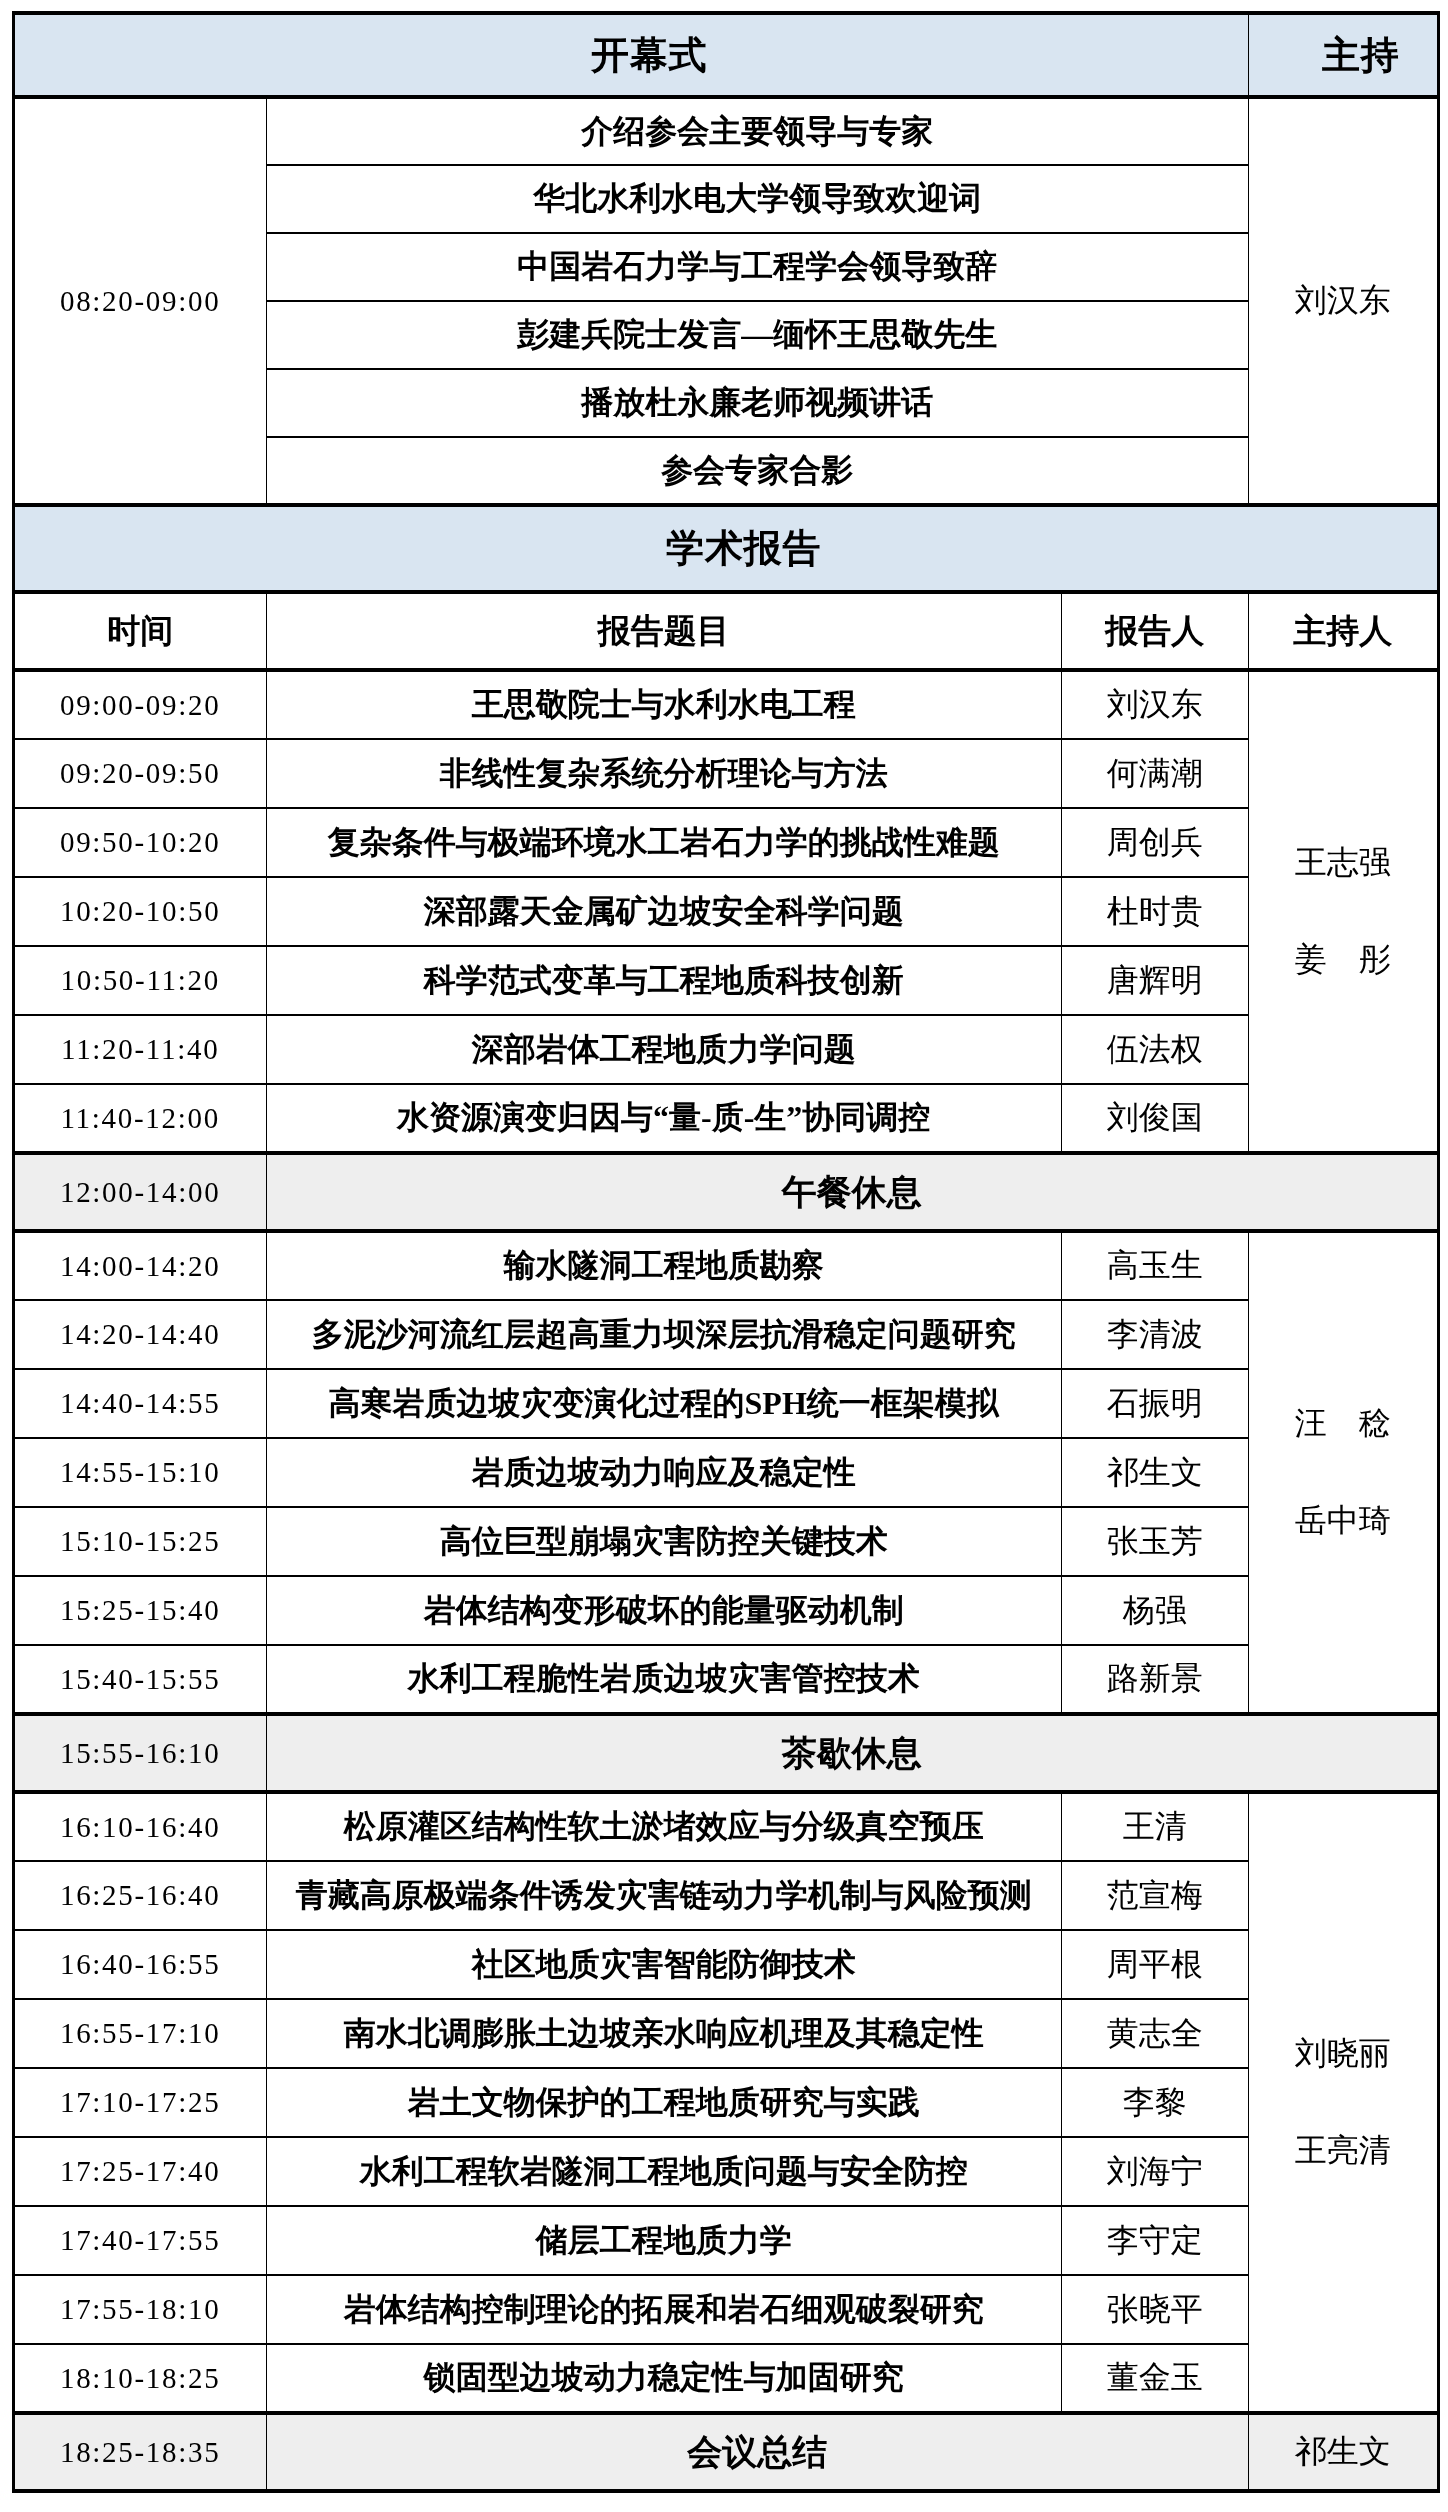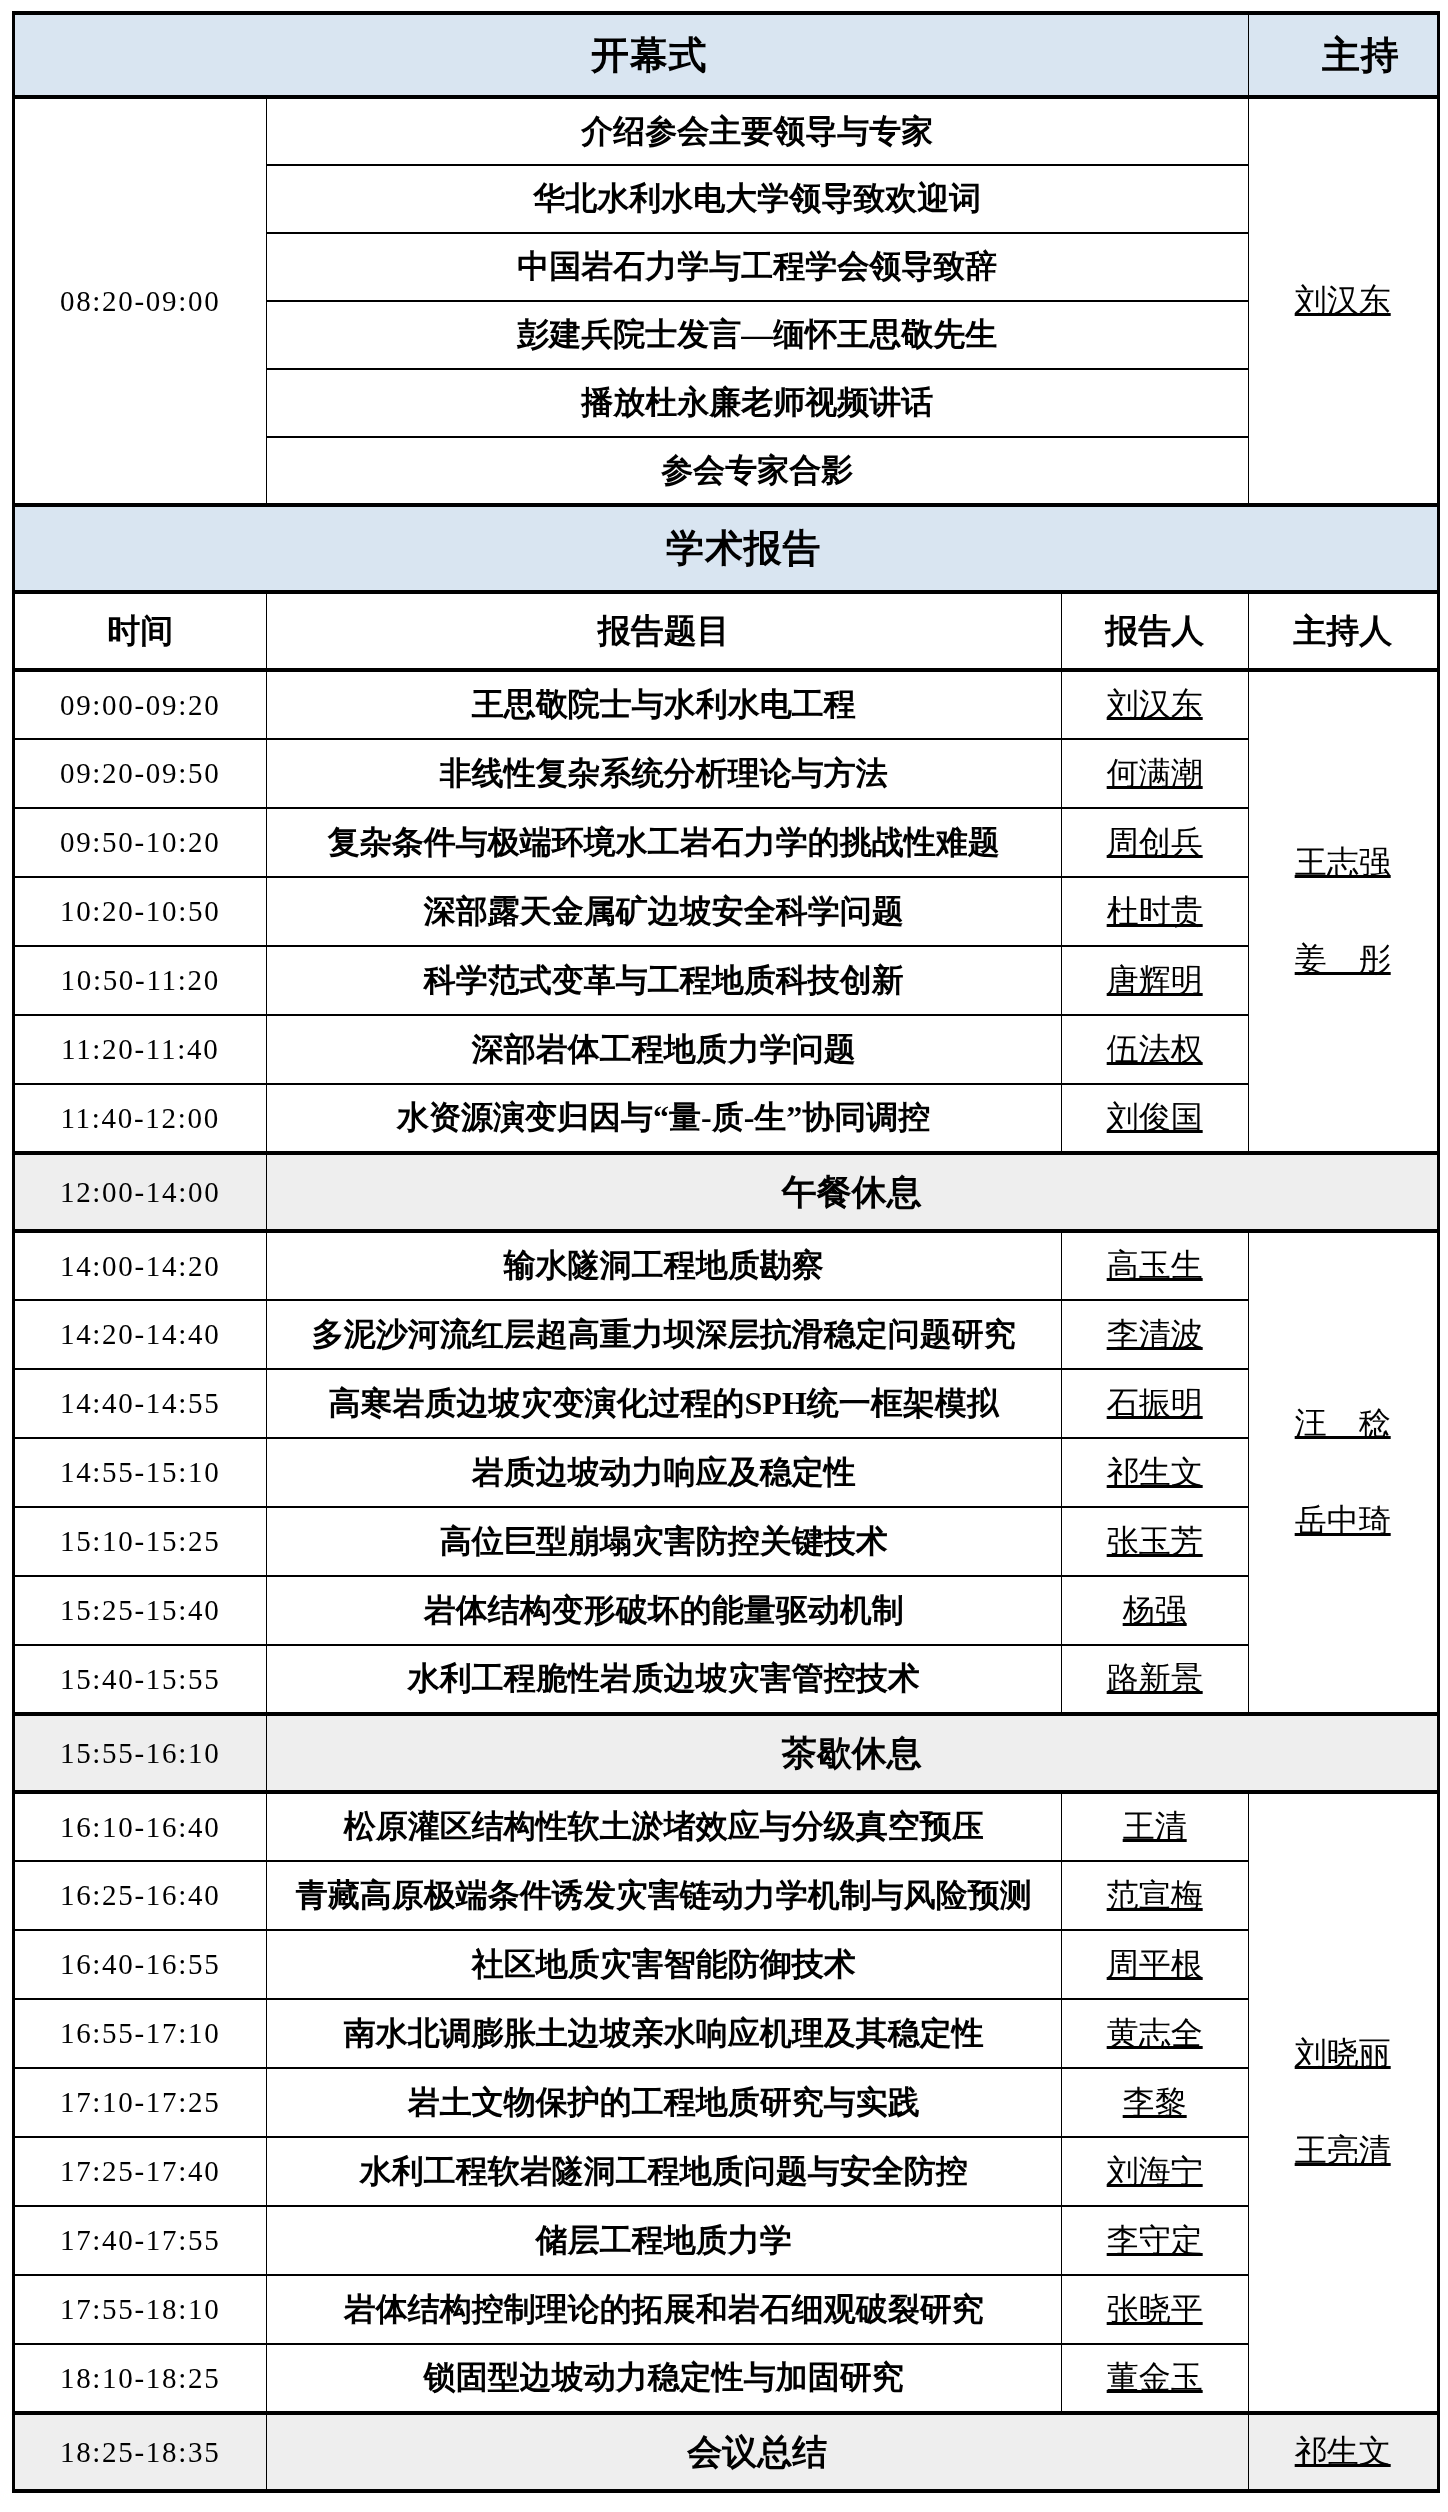--- a/index.html
+++ b/index.html
@@ -56,21 +56,21 @@
   .t-time{
     font-family:"Liberation Serif","DejaVu Serif",serif;
     font-weight:400;font-size:29px;letter-spacing:1.7px;
   }
   .t-topic{
     font-family:"Liberation Serif","DejaVu Serif",serif;
     font-weight:700;font-size:32px;
   }
   .t-name{
     font-family:"Liberation Serif","DejaVu Serif",serif;
-    font-weight:400;font-size:32px;text-decoration:underline;
+    font-weight:400;font-size:32px;
   }
   .host-stack{
     display:flex;flex-direction:column;align-items:center;
     justify-content:center;gap:53px;
   }
 </style>
 </head>
 <body>
 
 <div class="sheet">

